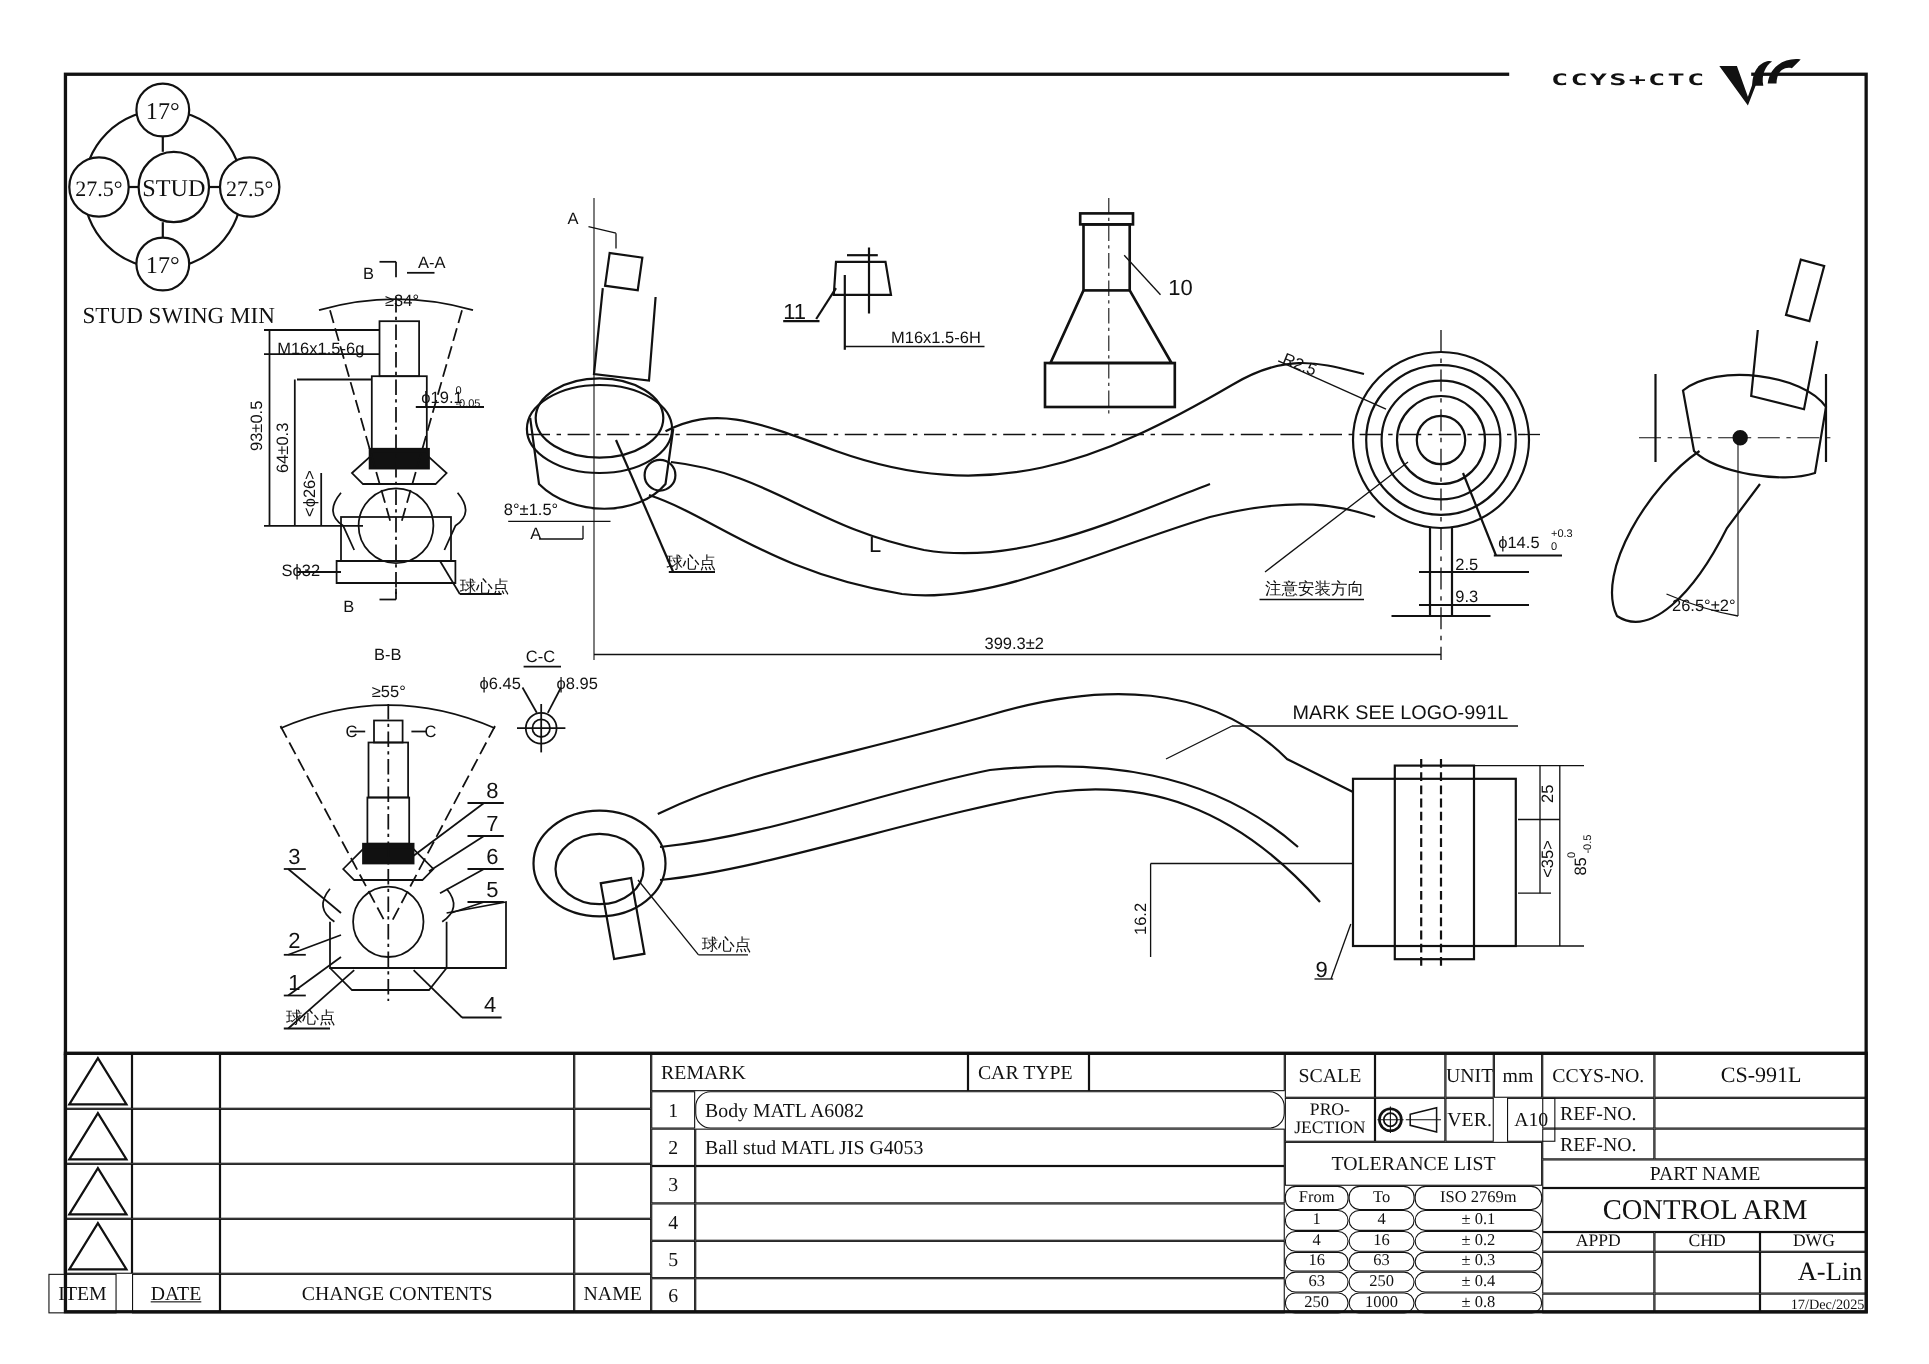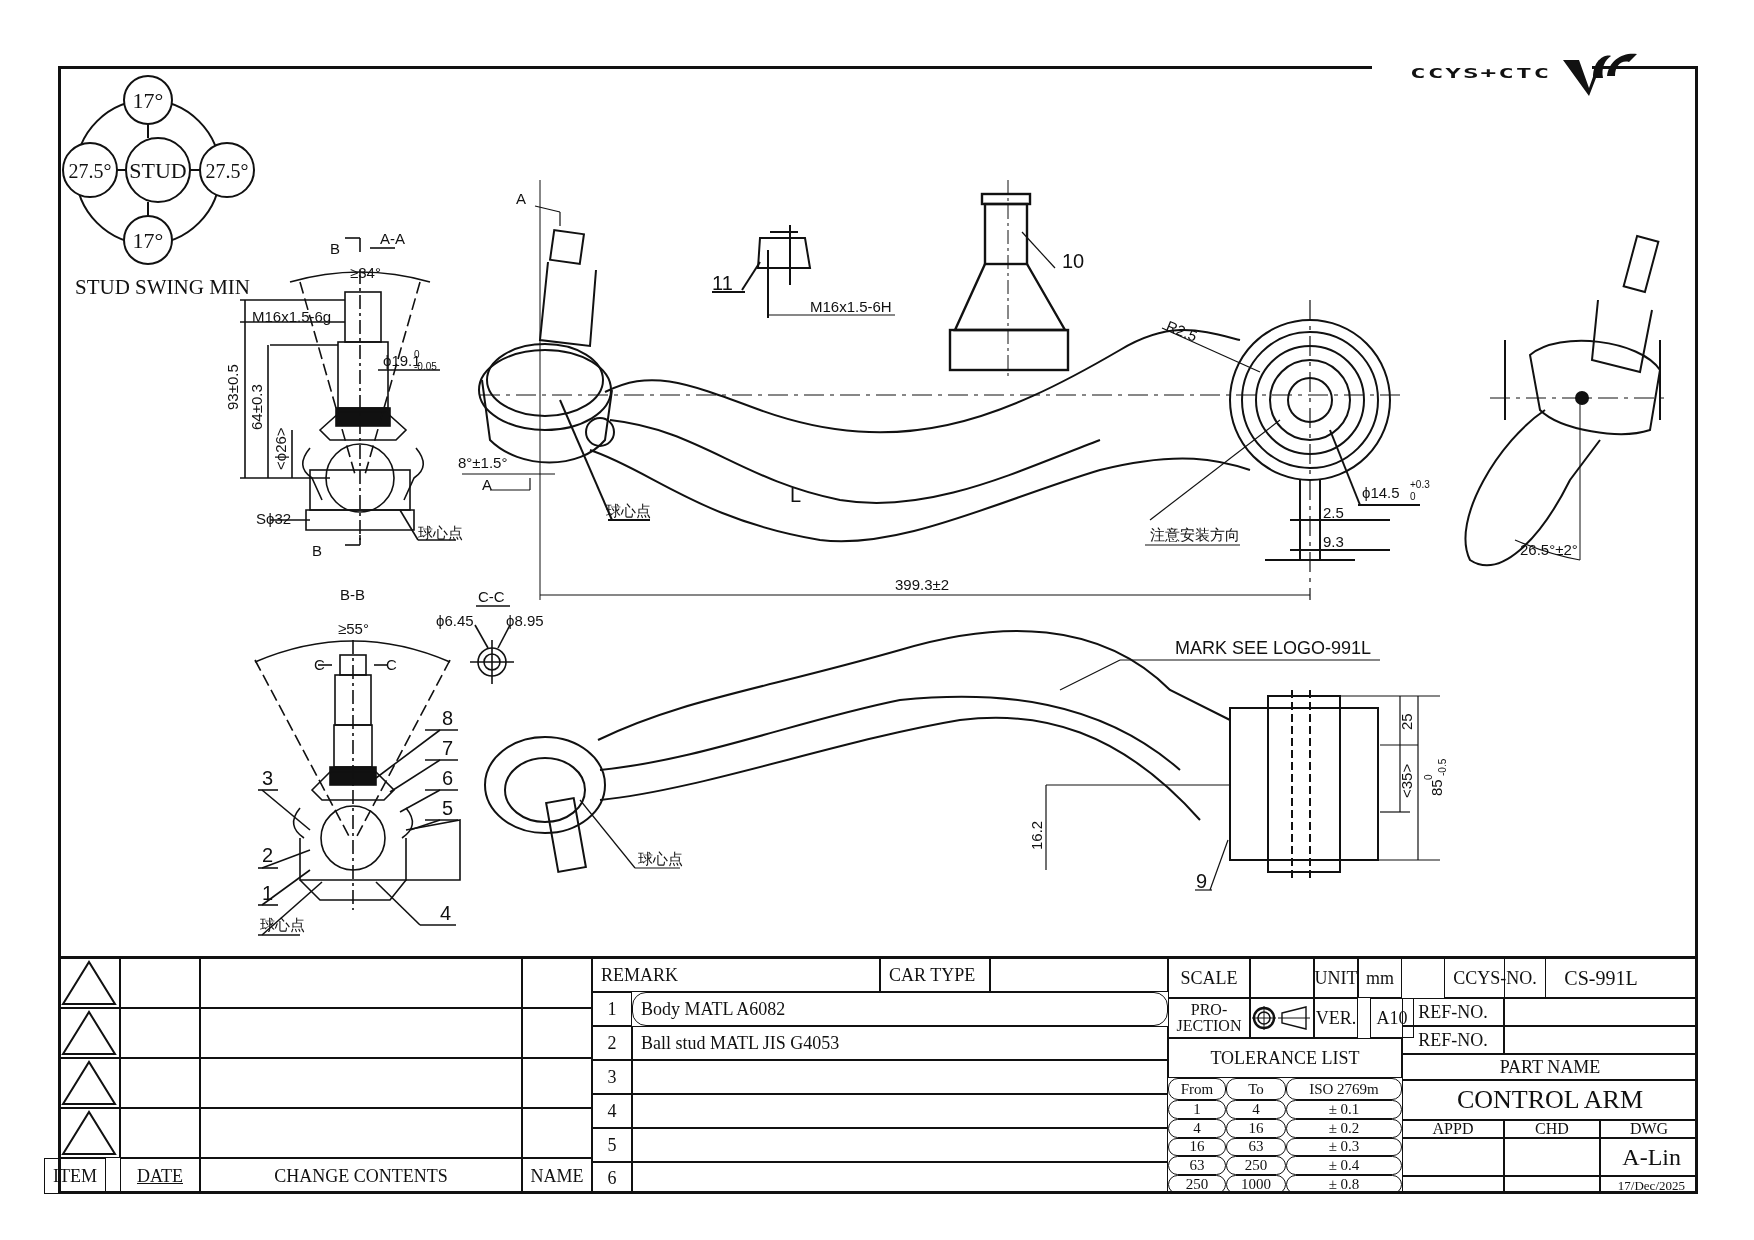--- a/index.html
+++ b/index.html
@@ -403,36 +403,36 @@
         <div class="cell small" style="left: 1168px; top: 1156.4px; width: 58px; height: 18.8px;">63</div>
         <div class="cell small" style="left: 1226px; top: 1156.4px; width: 60px; height: 18.8px;">250</div>
         <div class="cell small" style="left: 1286px; top: 1156.4px; width: 116px; height: 18.8px;">± 0.4</div>
         <div class="cell small" style="left: 1168px; top: 1175.2px; width: 58px; height: 18.8px;">250</div>
         <div class="cell small" style="left: 1226px; top: 1175.2px; width: 60px; height: 18.8px;">1000</div>
         <div class="cell small" style="left: 1286px; top: 1175.2px; width: 116px; height: 18.8px;">± 0.8</div>
       </div>
   </div>
 
   <div>
-    <div class="cell" style="left:1402px;top:958px;width:102px;height:40px;margin-left:42px;">CCYS-NO.</div>
+    <div class="cell" style="left:1402px;top:958px;width:102px;height:40px;">CCYS-NO.</div>
     <div class="cell" style="left:1504px;top:958px;width:194px;height:40px;font-size:20px;">CS-991L</div>
 
     <div class="cell" style="left:1402px;top:998px;width:102px;height:28px;">REF-NO.</div>
     <div class="cell" style="left:1504px;top:998px;width:194px;height:28px;"></div>
     <div class="cell" style="left:1402px;top:1026px;width:102px;height:28px;">REF-NO.</div>
     <div class="cell" style="left:1504px;top:1026px;width:194px;height:28px;"></div>
 
     <div class="cell" style="left:1402px;top:1054px;width:296px;height:26px;">PART NAME</div>
     <div class="cell big" style="left:1402px;top:1080px;width:296px;height:40px;">CONTROL ARM</div>
 
     <div class="cell" style="left:1402px;top:1120px;width:102px;height:18px;font-size:16px;">APPD</div>
     <div class="cell" style="left:1504px;top:1120px;width:96px;height:18px;font-size:16px;">CHD</div>
     <div class="cell" style="left:1600px;top:1120px;width:98px;height:18px;font-size:16px;">DWG</div>
 
     <div class="cell" style="left:1402px;top:1138px;width:102px;height:38px;"></div>
     <div class="cell" style="left:1504px;top:1138px;width:96px;height:38px;"></div>
-    <div class="cell" style="left:1600px;top:1138px;width:98px;height:38px;font-size:24px;justify-content:flex-end;padding-right:16px;">A-Lin</div>
+    <div class="cell" style="left:1600px;top:1138px;width:98px;height:38px;font-size:24px;justify-content:flex-end;padding-right:4px;">A-Lin</div>
 
     <div class="cell" style="left:1402px;top:1176px;width:102px;height:18px;"></div>
     <div class="cell" style="left:1504px;top:1176px;width:96px;height:18px;"></div>
-    <div class="cell" style="left:1600px;top:1176px;width:98px;height:18px;font-size:13px;justify-content:flex-end;padding-right:12px;">17/Dec/2025</div>
+    <div class="cell" style="left:1600px;top:1176px;width:98px;height:18px;font-size:13px;justify-content:flex-end;padding-right:2px;">17/Dec/2025</div>
   </div>
 </div>
 
 </body></html>

